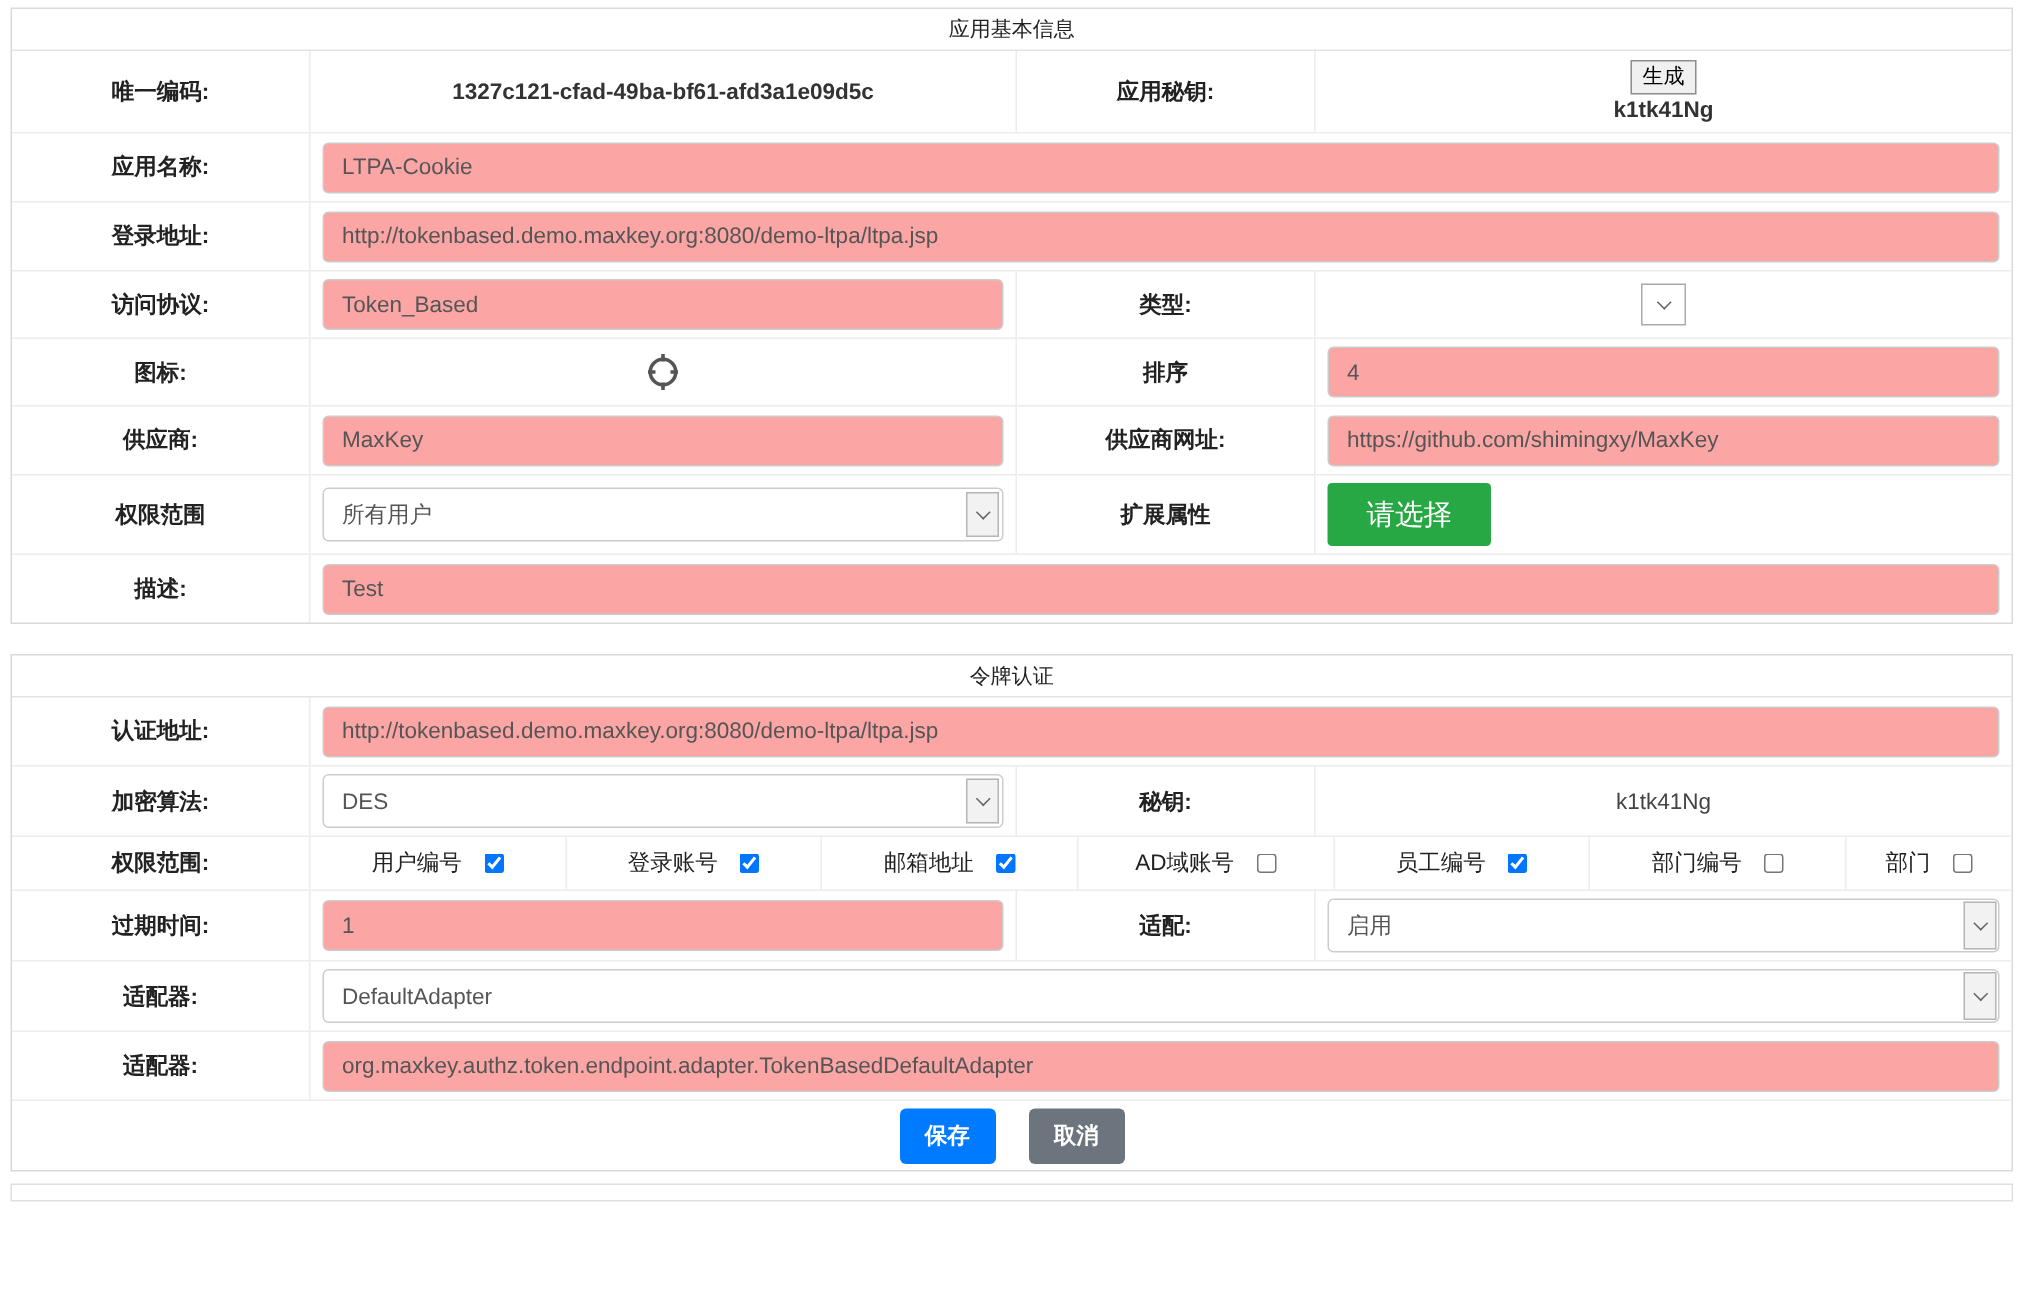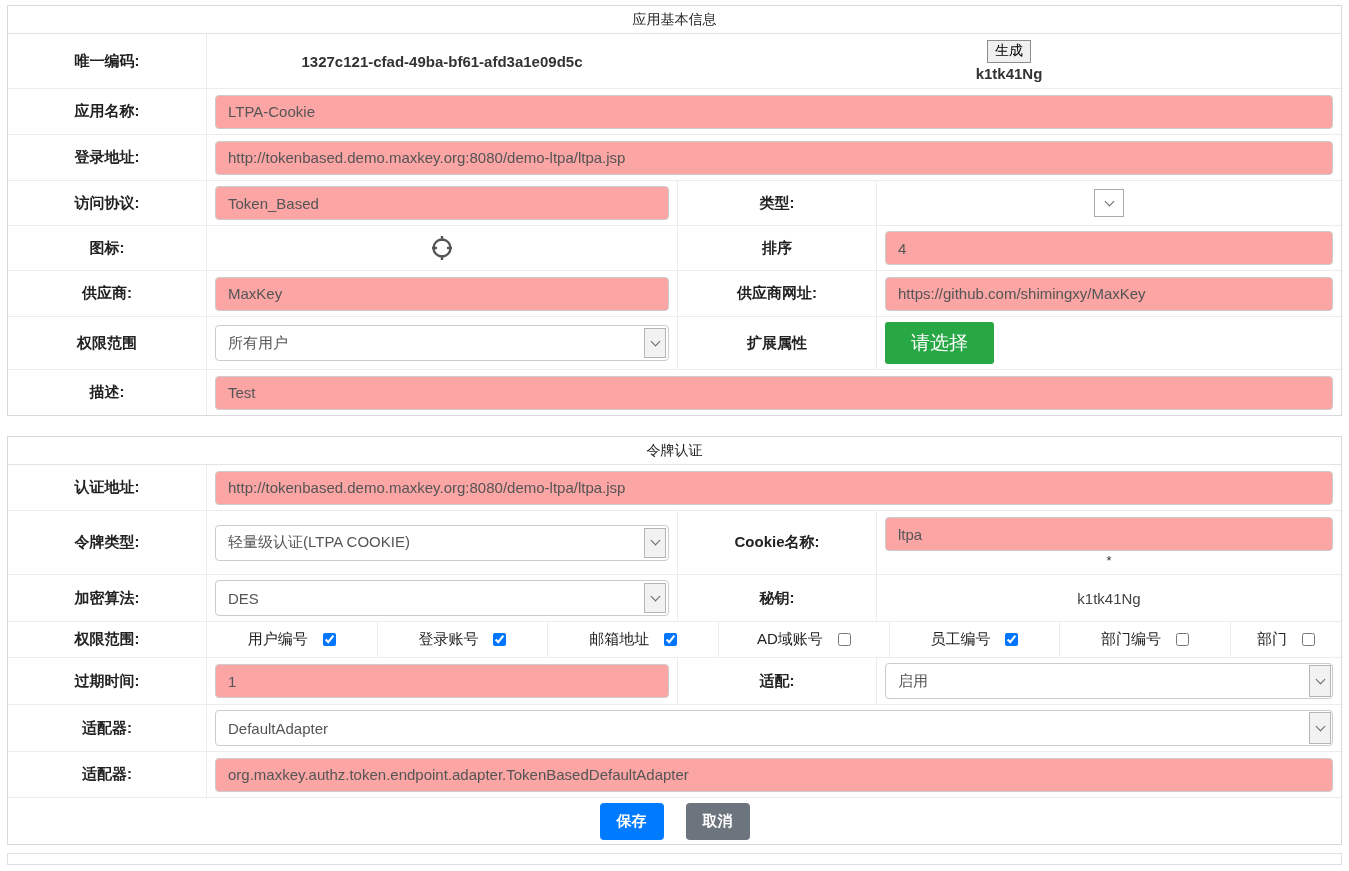--- a/index.html
+++ b/index.html
@@ -120,20 +120,21 @@
 <body>
 
 <div class="panel">
   <div class="panel-header">应用基本信息</div>
 
   <div class="frow h55">
     <div class="cell-label">唯一编码:</div>
     <div class="cell-field fixed1">
       <div class="center-val bold">1327c121-cfad-49ba-bf61-afd3a1e09d5c</div>
     </div>
+    <div class="cell-label cell-label2">应用秘钥:</div>
     <div class="cell-field">
       <div class="secret-stack">
         <button class="gen-btn">生成</button>
         <div class="bold">k1tk41Ng</div>
       </div>
     </div>
   </div>
 
   <div class="frow h46">
     <div class="cell-label">应用名称:</div>
@@ -219,38 +220,20 @@
 <div class="panel" style="margin-top:20px;">
   <div class="panel-header">令牌认证</div>
 
   <div class="frow h46">
     <div class="cell-label">认证地址:</div>
     <div class="cell-field">
       <input class="txt-input" value="http://tokenbased.demo.maxkey.org:8080/demo-ltpa/ltpa.jsp" style="">
     </div>
   </div>
 
-  <div class="frow h64">
-    <div class="cell-label">令牌类型:</div>
-    <div class="cell-field fixed1">
-      <div class="select-box">
-        <span>轻量级认证(LTPA COOKIE)</span>
-        <span class="chev-box">
-            <span class="chev-glyph"></span>
-          </span>
-      </div>
-    </div>
-    <div class="cell-label cell-label2">Cookie名称:</div>
-    <div class="cell-field">
-      <div class="cookie-stack">
-        <input class="txt-input" value="ltpa" style="">
-        <div class="req-star">*</div>
-      </div>
-    </div>
-  </div>
 
   <div class="frow h46">
     <div class="cell-label">加密算法:</div>
     <div class="cell-field fixed1">
       <div class="select-box">
         <span>DES</span>
         <span class="chev-box">
             <span class="chev-glyph"></span>
           </span>
       </div>

